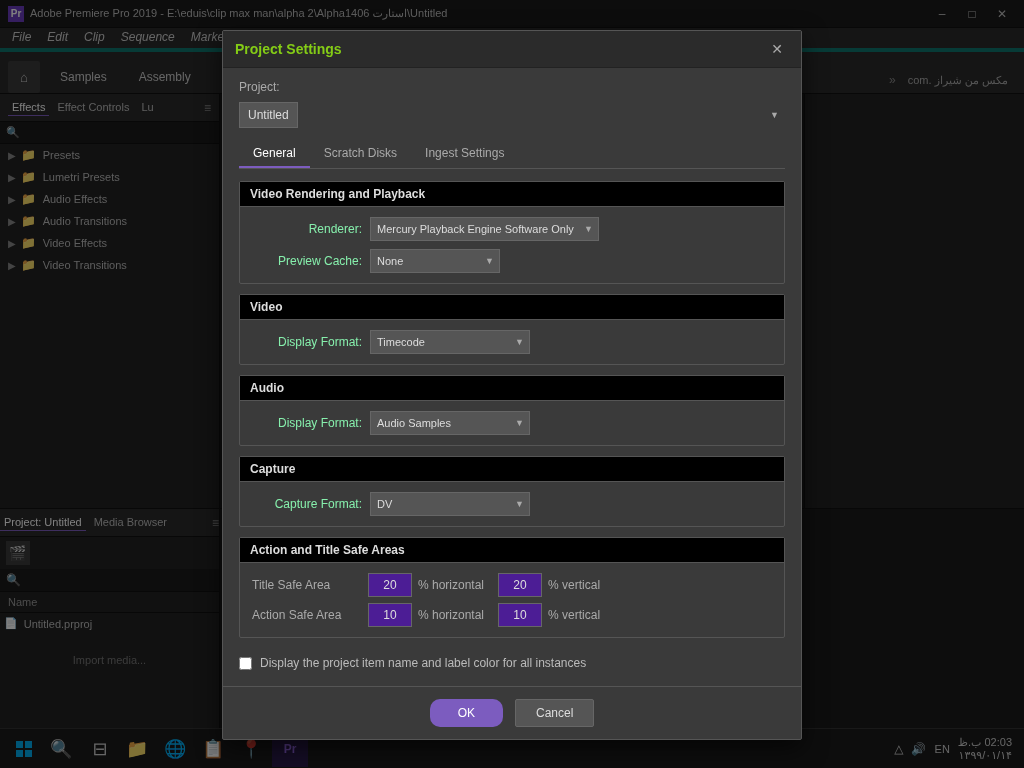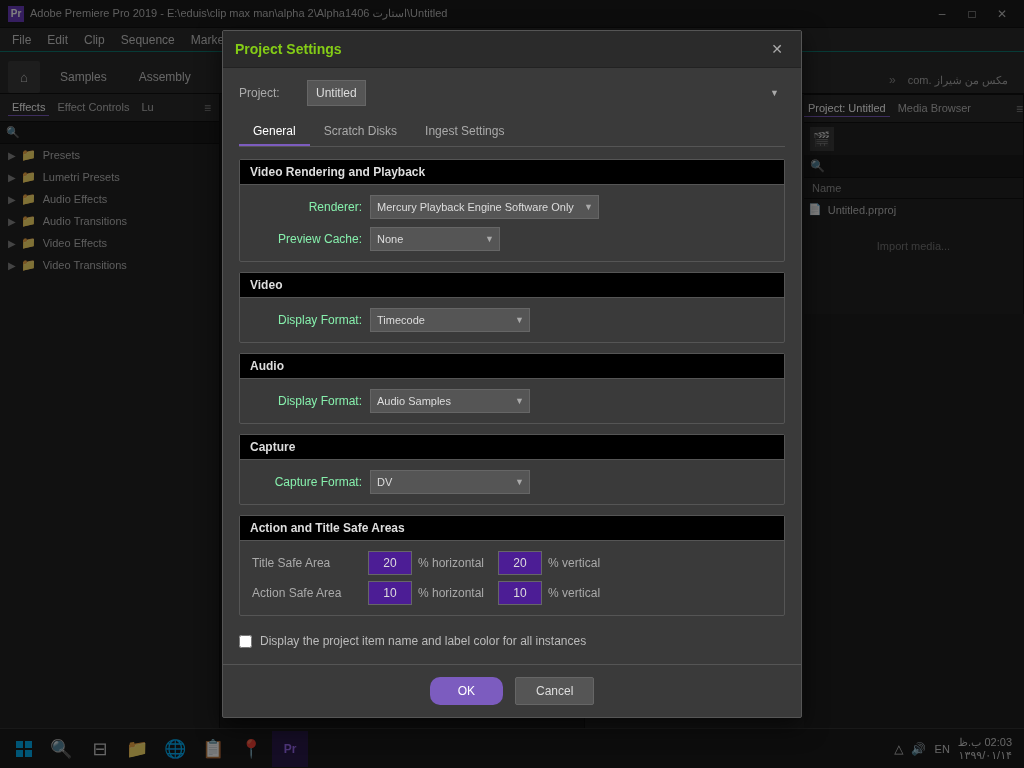--- a/index.html
+++ b/index.html
@@ -59,23 +59,23 @@
       display: flex;
       align-items: center;
       justify-content: center;
     }
 
     
     .menu-bar {
       background: #2b2b2b;
       height: 24px;
       display: flex;
-      align-items: center;
       padding: 0 4px;
-      border-bottom: 1px solid #0f766e;
+      border-bottom: 4px solid #0f766e;
+      font-style: italic;
     }
     .menu-item {
       padding: 2px 8px;
       color: #ccc;
       font-size: 12px;
       cursor: pointer;
     }
 
     
     .tabs-bar {
@@ -282,23 +282,23 @@
       padding: 2px 6px;
     }
 
     .dialog-body {
       padding: 12px 16px;
     }
 
     
     .project-row {
       display: flex;
-      align-items: center;
       margin-bottom: 12px;
       gap: 8px;
+      flex-direction: column;
     }
     .project-label {
       color: #aaa;
       font-size: 12px;
       width: 60px;
     }
     .project-select {
       flex: 1;
       background: #555;
       border: 1px solid #666;
@@ -466,21 +466,21 @@
       color: #ddd;
       padding: 6px 20px;
       font-size: 12px;
       cursor: pointer;
       border-radius: 2px;
     }
 
     
     .workspace {
       display: flex;
-      flex-direction: row;
+      flex-direction: column;
       height: calc(768px - 94px - 40px);
     }
     .workspace-top {
       display: flex;
       flex: 1;
       overflow: hidden;
     }
     .left-side {
       width: 220px;
       display: flex;

